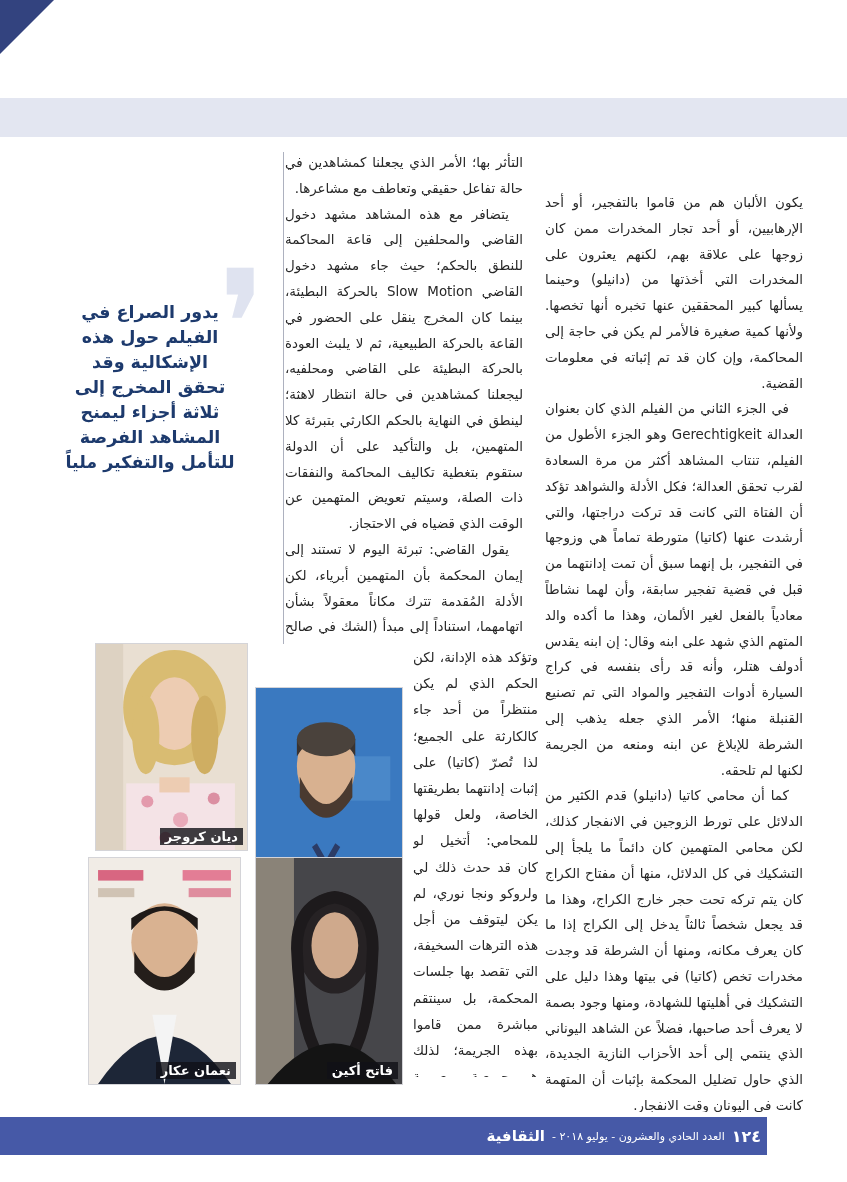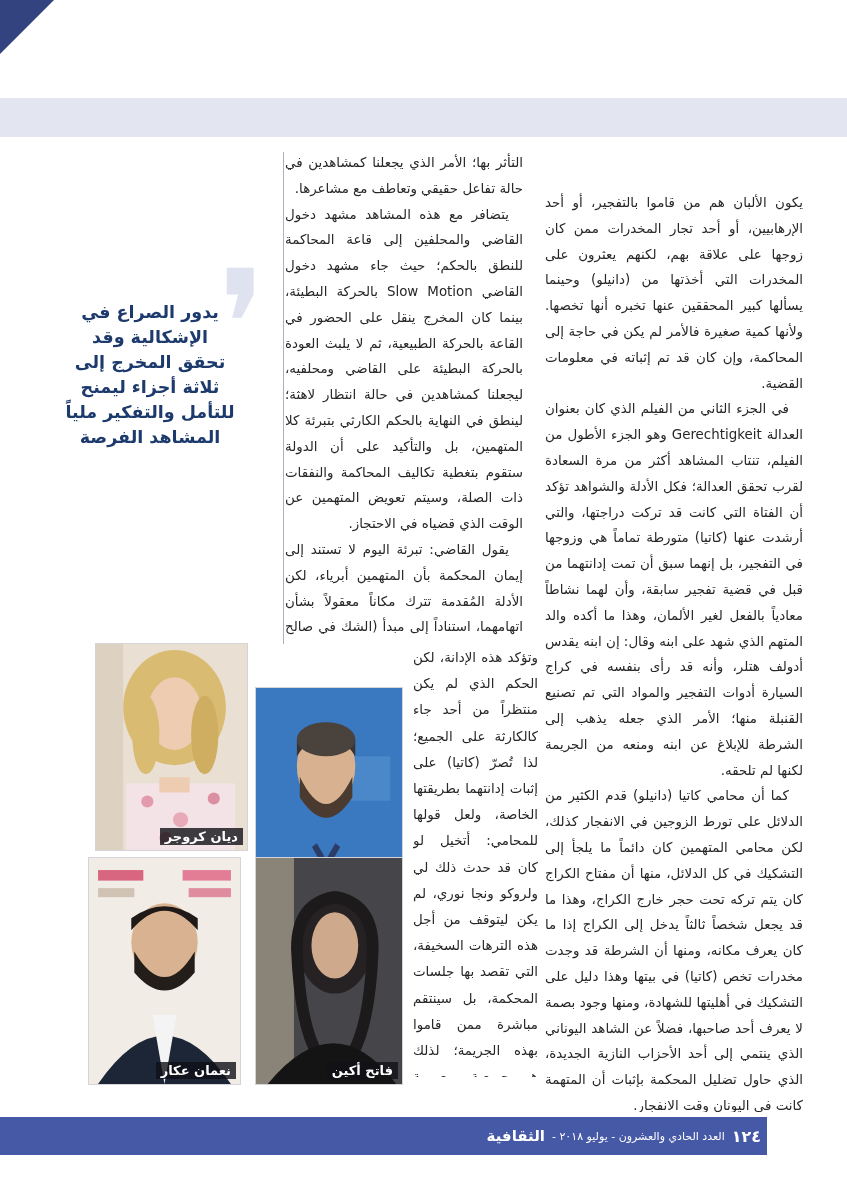--- a/index.html
+++ b/index.html
@@ -50,25 +50,26 @@
 <div class="page">
 
   <div class="corner-triangle"></div>
   <div class="top-band"></div>
   <div class="v-rule"></div>
 
   <span class="quote-mark">❜</span>
 
   <div class="pull-quote">
     <span class="pq-line">يدور الصراع في</span>
+    <span class="pq-line">الفيلم حول هذه</span>
     <span class="pq-line">الإشكالية وقد</span>
     <span class="pq-line">تحقق المخرج إلى</span>
     <span class="pq-line">ثلاثة أجزاء ليمنح</span>
+    <span class="pq-line">المشاهد الفرصة</span>
     <span class="pq-line">للتأمل والتفكير ملياً</span>
-    <span class="pq-line">المشاهد الفرصة</span>
   </div>
 
   <div class="col col-middle-wide">
     <p class="cont">التأثر بها؛ الأمر الذي يجعلنا كمشاهدين في حالة تفاعل حقيقي وتعاطف مع مشاعرها.</p>
     <p>يتضافر مع هذه المشاهد مشهد دخول القاضي والمحلفين إلى قاعة المحاكمة للنطق بالحكم؛ حيث جاء مشهد دخول القاضي Slow Motion بالحركة البطيئة، بينما كان المخرج ينقل على الحضور في القاعة بالحركة الطبيعية، ثم لا يلبث العودة بالحركة البطيئة على القاضي ومحلفيه، ليجعلنا كمشاهدين في حالة انتظار لاهثة؛ لينطق في النهاية بالحكم الكارثي بتبرئة كلا المتهمين، بل والتأكيد على أن الدولة ستقوم بتغطية تكاليف المحاكمة والنفقات ذات الصلة، وسيتم تعويض المتهمين عن الوقت الذي قضياه في الاحتجاز.</p>
     <p>يقول القاضي: تبرئة اليوم لا تستند إلى إيمان المحكمة بأن المتهمين أبرياء، لكن الأدلة المُقدمة تترك مكاناً معقولاً بشأن اتهامهما، استناداً إلى مبدأ (الشك في صالح المتهم)، وهذا الشك يلزم بتبرئتهم!!</p>
 
   </div>
 
   <div class="col col-middle-narrow">

